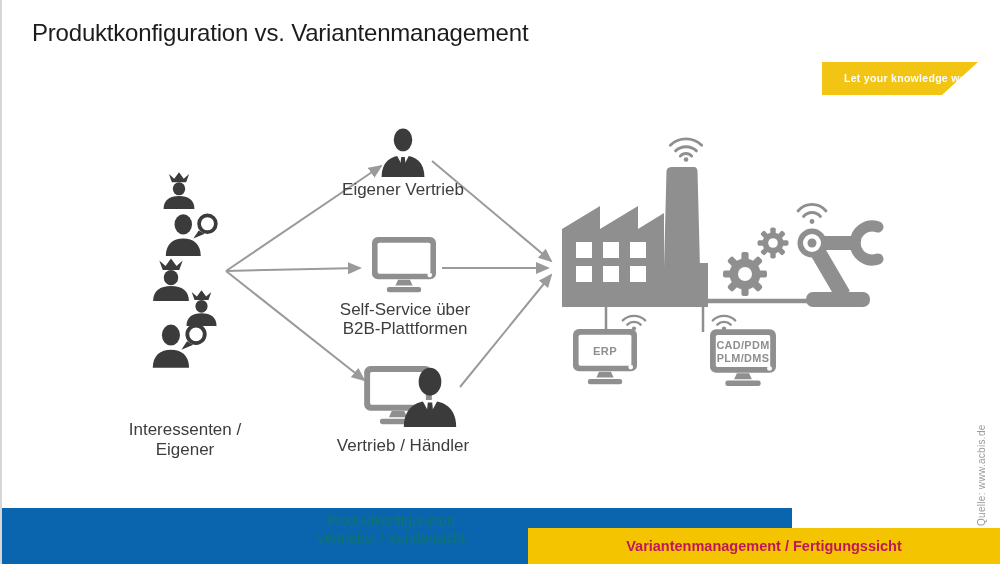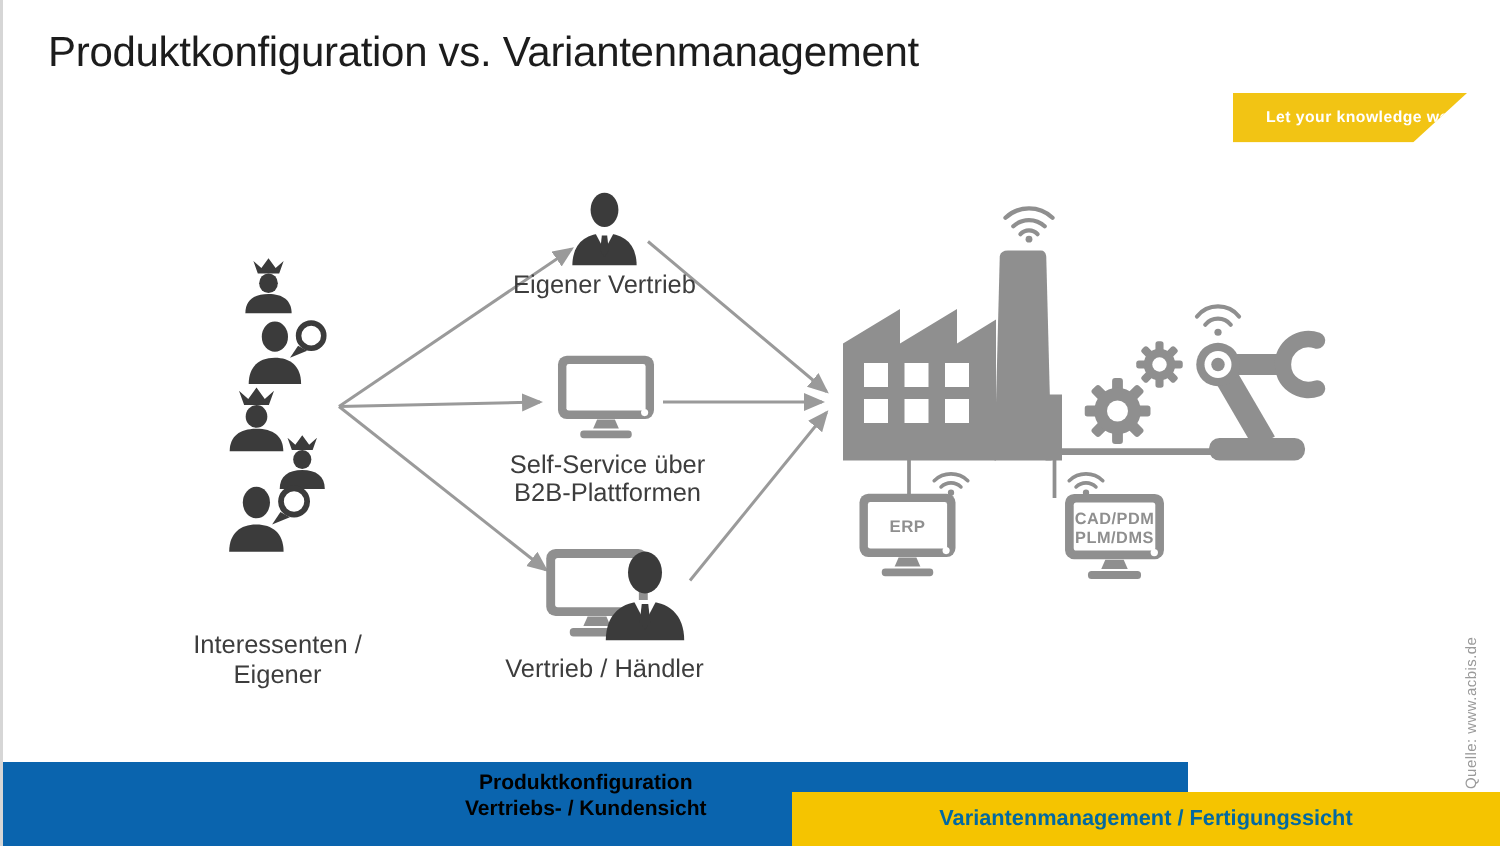--- a/index.html
+++ b/index.html
@@ -4,21 +4,21 @@
 <style>
   html,body{margin:0;padding:0;background:#fff;}
   .stage{position:relative;width:1000px;height:564px;background:#ffffff;overflow:hidden;
          font-family:"Liberation Sans",sans-serif;}
   .abs{position:absolute;}
 
   
   .left-border{left:0;top:0;width:2px;height:564px;background:#d6d6d6;}
 
   
-  .slide-title{left:32px;top:19px;font-size:28px;font-weight:500;color:#1c1c1c;letter-spacing:-0.2px;}
+  .slide-title{left:32px;top:19px;font-size:24px;font-weight:500;color:#1c1c1c;letter-spacing:-0.2px;}
 
   
   .logo{left:820px;top:13px;width:160px;height:46px;}
   .tagline{left:822px;top:62px;width:156px;height:33px;background:#f2c414;
            clip-path:polygon(0 0,100% 0,calc(100% - 36px) 100%,0 100%);}
   .tagline span{display:block;padding-left:22px;line-height:33px;font-size:10.5px;
                 font-weight:bold;color:#ffffff;letter-spacing:0.3px;}
 
   
   .overlay{left:0;top:0;width:1000px;height:564px;pointer-events:none;z-index:1;}
@@ -28,24 +28,24 @@
   .lbl{font-size:17px;color:#3d3d3d;text-align:center;line-height:19px;font-weight:500;z-index:3;}
   .customers-label{left:105px;top:420px;width:160px;line-height:20px;}
   .sales-label{left:333px;top:180px;width:140px;}
   .selfservice-label{left:330px;top:300px;width:150px;}
   .partner-label{left:318px;top:436px;width:170px;}
 
   .mon-text{font-family:"Liberation Sans",sans-serif;font-weight:bold;fill:#8f8f8f;letter-spacing:0.5px;}
 
   
   .footer-blue{left:2px;top:508px;width:790px;height:56px;background:#0a64ae;z-index:2;}
-  .footer-sales-label{left:288px;top:513px;width:205px;text-align:center;font-size:14px;font-weight:bold;
-                      color:#000000;line-height:16.5px;z-index:3;}
+  .footer-sales-label{left:288px;top:513px;width:205px;text-align:center;font-size:14px;font-weight:normal;
+                      color:#0f766e;line-height:16.5px;z-index:3;}
   .footer-yellow{left:528px;top:528px;width:472px;height:36px;background:#f5c400;z-index:3;}
-  .footer-mfg-label{display:block;text-align:center;line-height:36px;font-size:14.5px;font-weight:bold;color:#0369a1;}
+  .footer-mfg-label{display:block;text-align:center;line-height:36px;font-size:14.5px;font-weight:bold;color:#be185d;}
 
   
   .source-note{left:976px;top:406px;height:120px;width:16px;writing-mode:vertical-rl;
                transform:rotate(180deg);font-size:10px;color:#9a9a9a;letter-spacing:0.3px;z-index:2;}
 </style>
 </head>
 <body>
 
 <div class="stage">
 

